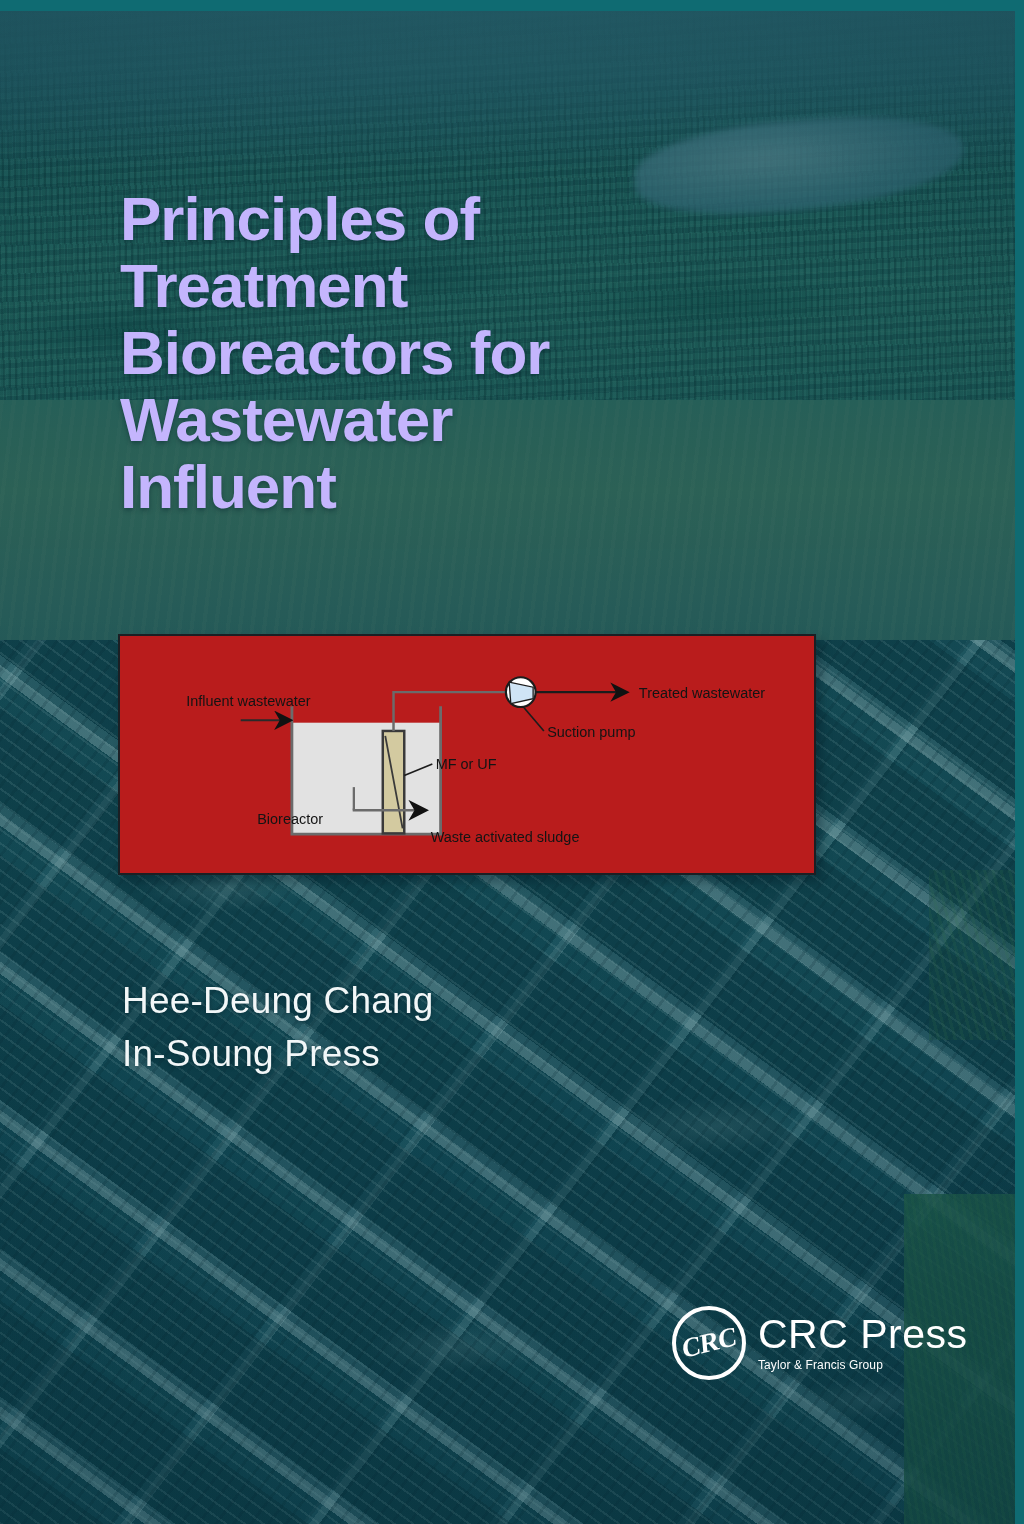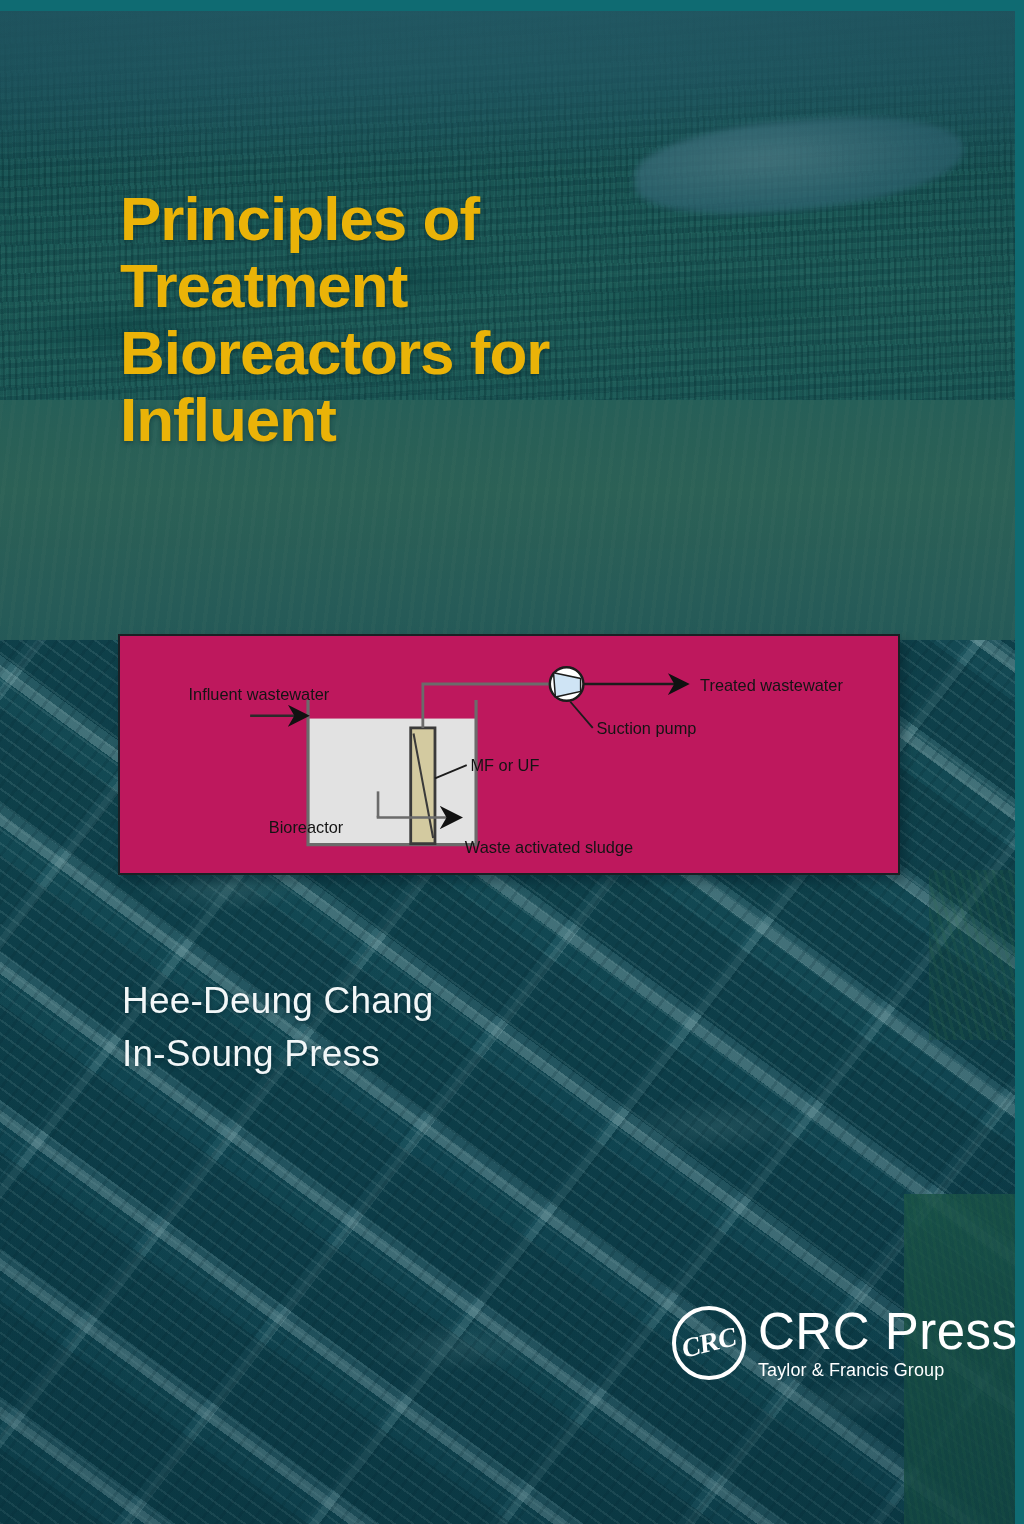--- a/index.html
+++ b/index.html
@@ -142,21 +142,21 @@
     background:#0f6b72;
   }
   .strip-right{
     position:absolute; right:0; top:0; bottom:0; width:9px;
     background:#0f6b72;
   }
 
   
   #title{
     position:absolute; left:120px; top:186px; width:700px;
-    color:#eab308;
+    color:#c4b5fd;
     font-family:"Liberation Sans", sans-serif;
     font-weight:bold;
     font-size:62px;
     line-height:1.08;
     letter-spacing:-1px;
     text-shadow:0 2px 5px rgba(0,30,40,.45);
   }
   #title .tl{ display:block; white-space:nowrap; }
 
   
@@ -166,22 +166,22 @@
     font-size:37px;
     line-height:1.43;
     font-weight:normal;
     letter-spacing:.2px;
     text-shadow:0 1px 4px rgba(0,30,40,.5);
   }
   #authors .au{ display:block; white-space:nowrap; }
 
   
   #figure{
-    position:absolute; left:118px; top:634px; width:782px; height:241px;
-    background:#be185d;
+    position:absolute; left:118px; top:634px; width:698px; height:241px;
+    background:#b91c1c;
     border:2px solid #1b1f24;
     box-shadow:6px 7px 9px rgba(0,25,35,.35);
     padding-left:48px;
   }
   #figsvg{ display:block; width:100%; height:100%; }
   .dlabel{
     font-family:"Liberation Sans", sans-serif;
     font-size:17.5px;
     fill:#141414;
     font-weight:500;
@@ -199,22 +199,22 @@
     position:relative; flex:0 0 auto;
   }
   #logo .mark span{
     position:absolute; left:50%; top:50%;
     transform:translate(-50%,-50%) rotate(-14deg) skewX(-9deg);
     font-weight:bold; font-size:27px; letter-spacing:-1px;
     font-family:"Liberation Serif", serif;
     white-space:nowrap;
   }
   #logo .words{ line-height:1.02; }
-  #logo .crc{ font-size:51px; font-weight:normal; letter-spacing:.5px; display:block; }
-  #logo .tf{ font-size:18px; display:block; margin-top:3px; letter-spacing:.1px; }
+  #logo .crc{ font-size:41px; font-weight:normal; letter-spacing:.5px; display:block; }
+  #logo .tf{ font-size:12px; display:block; margin-top:3px; letter-spacing:.1px; }
 </style>
 </head>
 <body>
 
 <div id="cover">
 
   <div id="photo">
     <div class="forest"></div>
     <div class="haze"></div>
     <div class="lake"></div>
@@ -236,20 +236,21 @@
     <div class="vignette"></div>
   </div>
 
   <div class="strip-top"></div>
   <div class="strip-right"></div>
 
   <div id="title">
     <span class="tl">Principles of</span>
     <span class="tl">Treatment</span>
     <span class="tl">Bioreactors for</span>
+    <span class="tl">Wastewater</span>
     <span class="tl">Influent</span>
   </div>
 
   <div id="figure">
     <svg id="figsvg" viewBox="0 0 782 241" xmlns="http://www.w3.org/2000/svg">
       <defs>
         <marker id="arw" viewBox="0 0 12 12" refX="10" refY="6" markerWidth="9" markerHeight="9" orient="auto">
           <path d="M0,0 L12,6 L0,12 L3.5,6 Z" fill="#111"></path>
         </marker>
       </defs>

